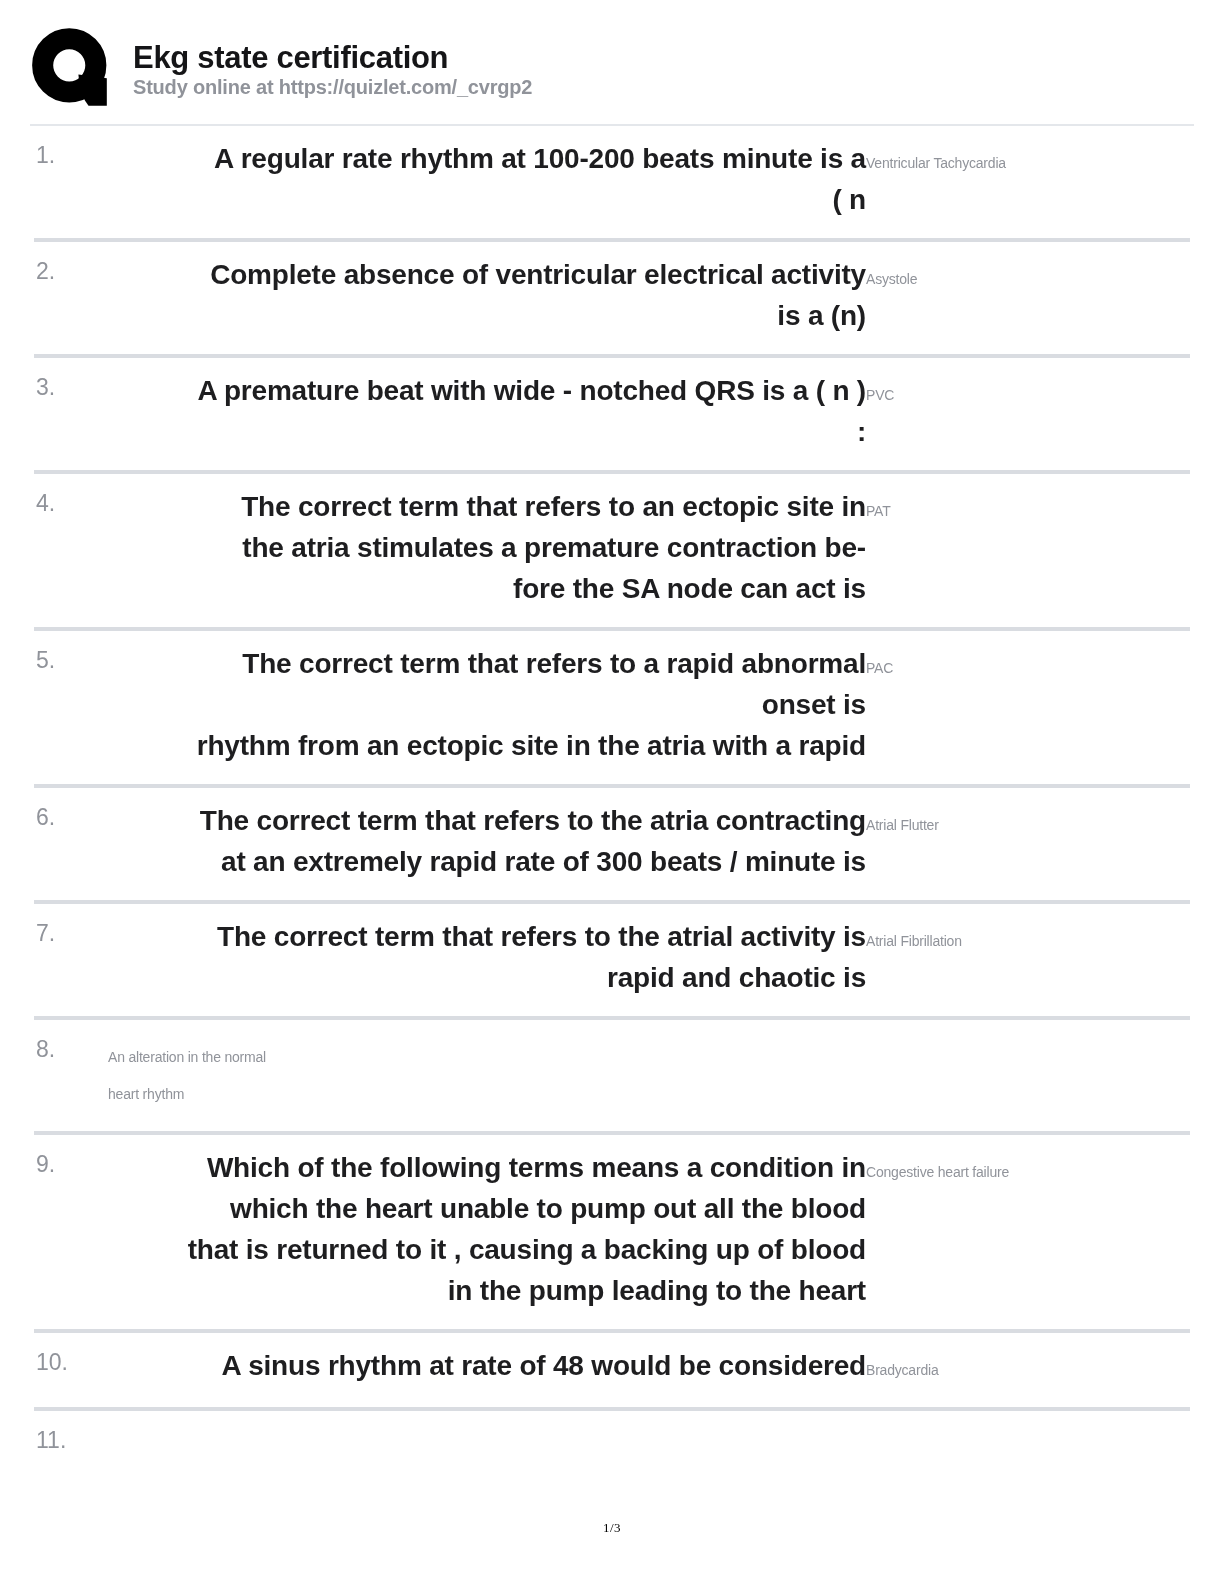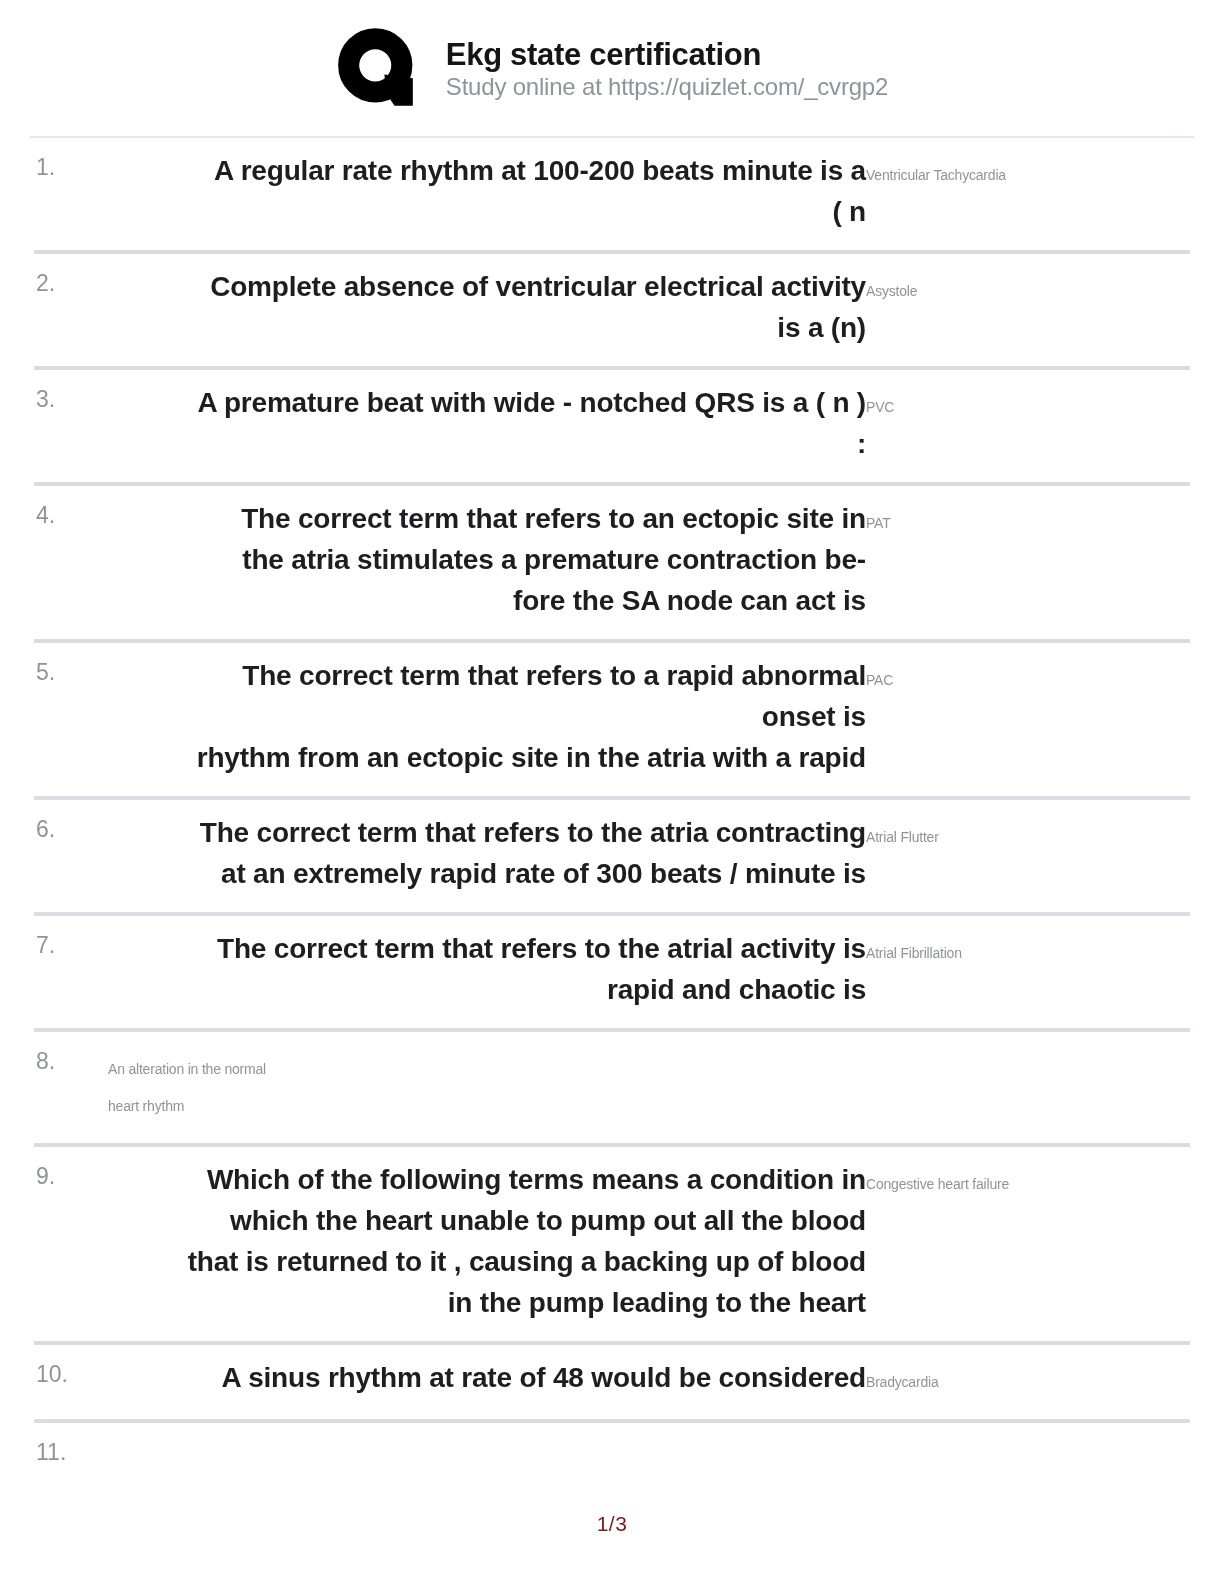--- a/index.html
+++ b/index.html
@@ -6,39 +6,39 @@
   html, body { margin: 0; padding: 0; }
   body {
     width: 1224px; height: 1584px;
     background: #ffffff;
     font-family: "Liberation Sans", sans-serif;
     color: #1e1e20;
   }
   .page { position: relative; width: 1224px; height: 1584px; overflow: hidden; background:#fff; }
 
   
-  header { display: flex; align-items: center; gap: 24px; padding: 25px 30px 23px 28px; justify-content: center; }
+  header { display: flex; align-items: center; gap: 17px; padding: 25px 30px 11px 28px; }
   .logo { width: 88px; height: 88px; flex: 0 0 auto; }
   .logo svg { width: 88px; height: 88px; display: block; }
   .title { font-size: 31px; font-weight: 700; color: #151517; letter-spacing: -0.3px; }
-  .subtitle { font-size: 24px; font-weight: 400; color: var(--muted-text, #999da3); letter-spacing: -0.2px; }
+  .subtitle { font-size: 20px; font-weight: 700; color: var(--muted-text, #999da3); letter-spacing: -0.2px; }
   .header-rule { height: 2px; background: #e4e7eb; margin: 0 30px; }
 
   
   main { margin: 0 34px; }
   .row { display: grid; grid-template-columns: 74px 758px auto; padding: 12px 0 18px; }
   .row + .row { border-top: 4px solid var(--divider, #d9dce1); }
   .num { font-size: 23px; color: var(--muted-text, #94979c); padding-top: 4px; padding-left: 2px; font-weight: 400; }
   .q-line { font-size: 28px; line-height: 41px; font-weight: 600; color: var(--question-text, #1e1e20); letter-spacing: -0.2px; text-align: right; }
   .a { padding-top: 7px; }
   .a-line { font-size: 14px; line-height: 37px; font-weight: 400; color: var(--muted-text, #8a8d92); letter-spacing: -0.2px; }
 
   
   footer { position: absolute; left: 0; right: 0; bottom: 48px; text-align: center; }
-  .pageno { font-size: 21px; color: #7f1d1d; letter-spacing: 0.5px; }
+  .pageno { font-size: 13px; color: #000000; letter-spacing: 0.5px; font-family: Liberation Serif, serif; }
 </style>
 </head>
 <body>
 
 <div class="page">
 
   <header>
     <div class="logo">
       <svg viewBox="0 0 96 96" aria-hidden="true">
         <circle cx="45" cy="44" r="29" fill="none" stroke="#000" stroke-width="23"></circle>

